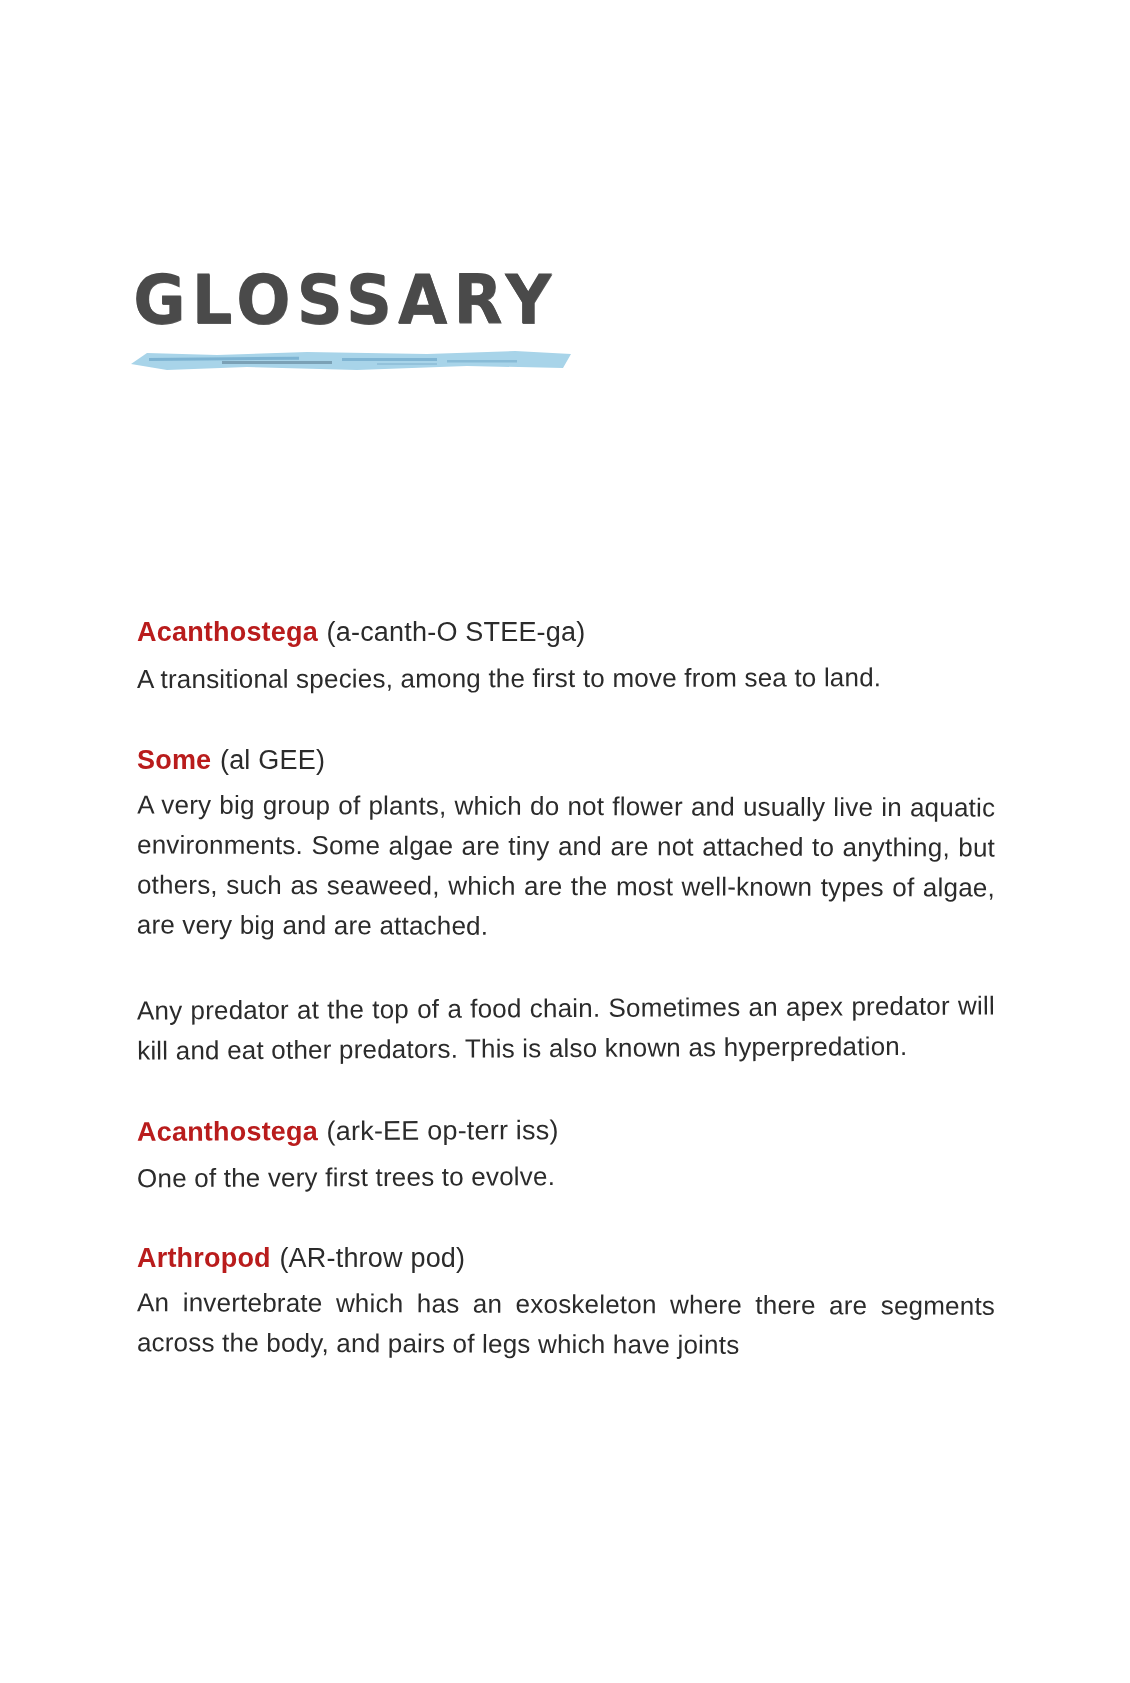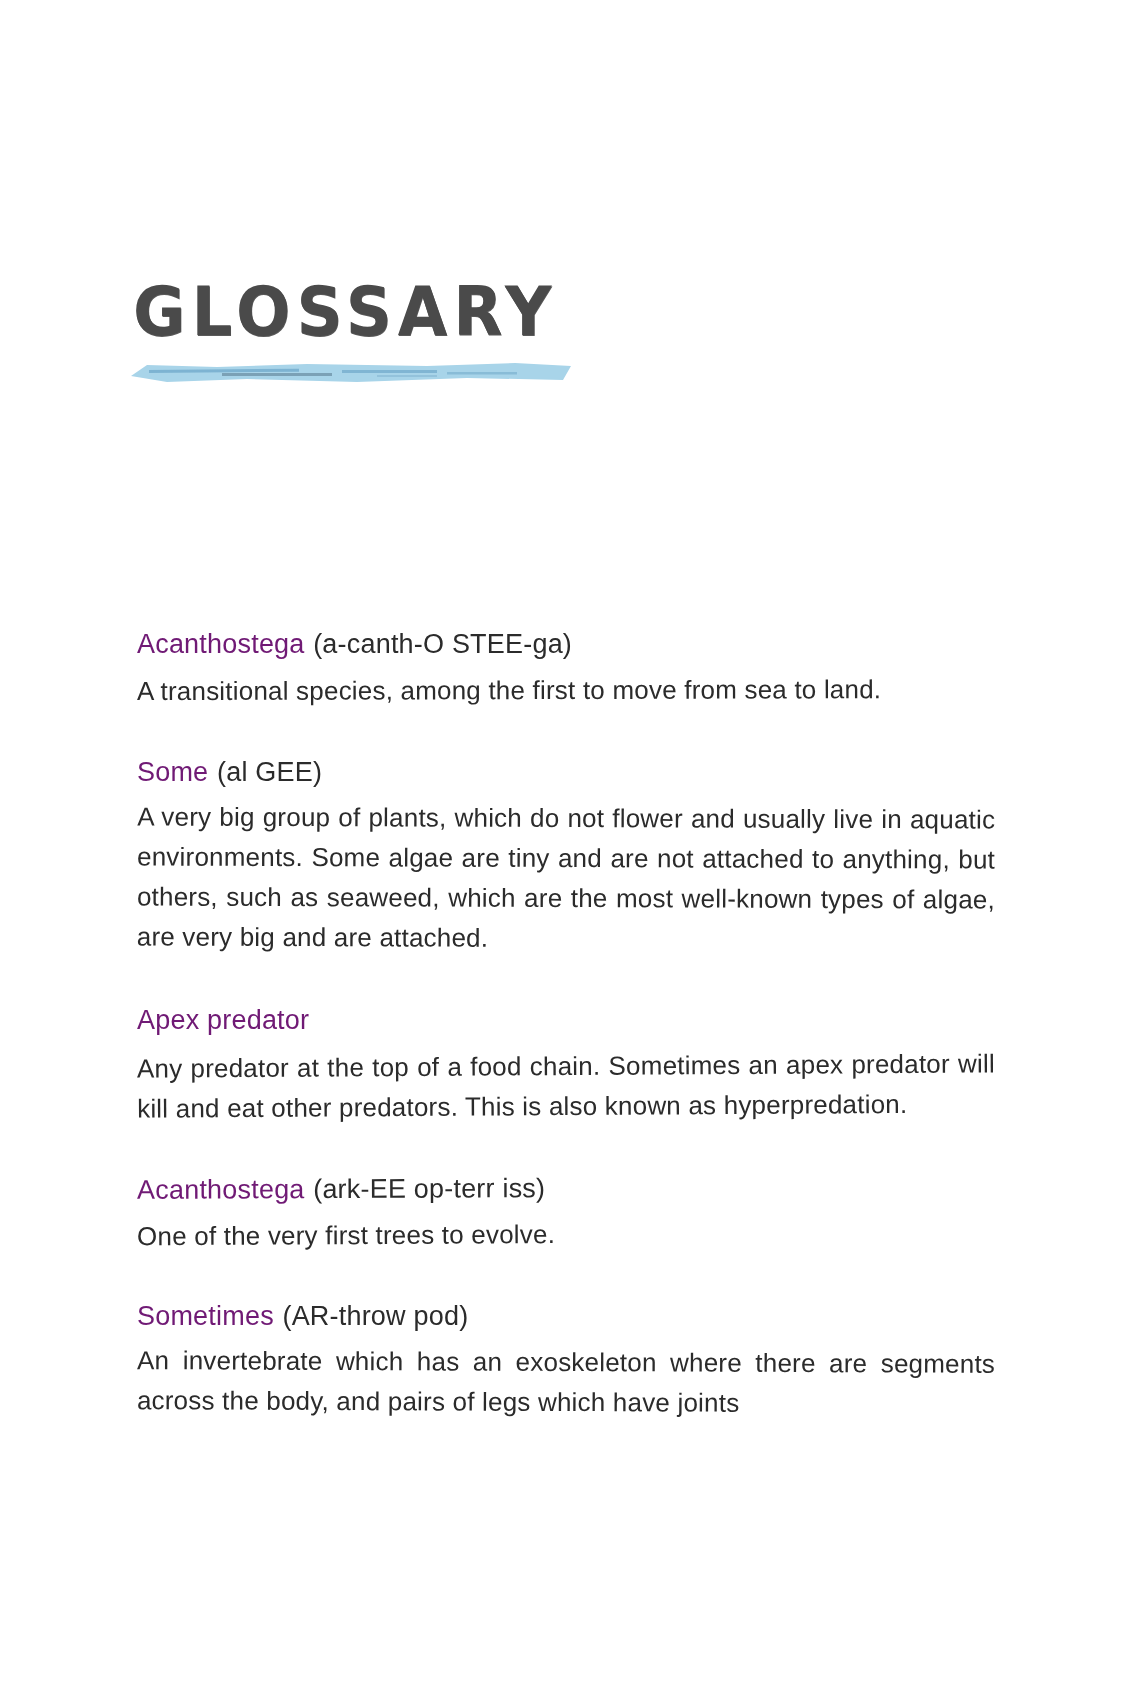--- a/index.html
+++ b/index.html
@@ -12,21 +12,20 @@
     height: 1683px;
     overflow: hidden;
     font-family: "Liberation Sans", "DejaVu Sans", sans-serif;
     color: #2b2b2b;
     position: relative;
   }
   .page {
     position: absolute;
     inset: 0;
     background: #ffffff;
-    margin-top: 12px;
   }
   .title-block {
     position: absolute;
     top: 268px;
     left: 133px;
     width: 430px;
   }
   h1.glossary-title {
     margin: 0;
     font-family: "DejaVu Sans", "Liberation Sans", sans-serif;
@@ -53,22 +52,22 @@
   .entry {
     margin-bottom: 42px;
   }
   .term-line {
     margin: 0 0 6px 0;
     font-size: 27px;
     line-height: 40px;
     letter-spacing: 0.2px;
   }
   .term {
-    font-weight: normal;
-    color: #701a75;
+    font-weight: bold;
+    color: #b91c1c;
   }
   .pronunciation {
     font-weight: normal;
     margin-left: 0.32em;
     color: #2b2b2b;
   }
   .definition {
     margin: 0;
     font-size: 26px;
     line-height: 40px;
@@ -112,34 +111,31 @@
     </section>
 
     <section class="entry">
       <p class="term-line">
         <strong class="term">Some</strong><span class="pronunciation">(al GEE)</span>
       </p>
       <p class="definition">A very big group of plants, which do not flower and usually live in aquatic environments. Some algae are tiny and are not attached to anything, but others, such as seaweed, which are the most well-known types of algae, are very big and are attached.</p>
     </section>
 
     <section class="entry">
-      <p class="term-line">
-        <strong class="term">Apex predator</strong><span class="pronunciation"></span>
-      </p>
       <p class="definition">Any predator at the top of a food chain. Sometimes an apex predator will kill and eat other predators. This is also known as hyperpredation.</p>
     </section>
 
     <section class="entry">
       <p class="term-line">
         <strong class="term">Acanthostega</strong><span class="pronunciation">(ark-EE op-terr iss)</span>
       </p>
       <p class="definition">One of the very first trees to evolve.</p>
     </section>
 
     <section class="entry">
       <p class="term-line">
-        <strong class="term">Sometimes</strong><span class="pronunciation">(AR-throw pod)</span>
+        <strong class="term">Arthropod</strong><span class="pronunciation">(AR-throw pod)</span>
       </p>
       <p class="definition">An invertebrate which has an exoskeleton where there are segments across the body, and pairs of legs which have joints</p>
     </section>
 
   </main>
 </div>
 
 </body></html>

